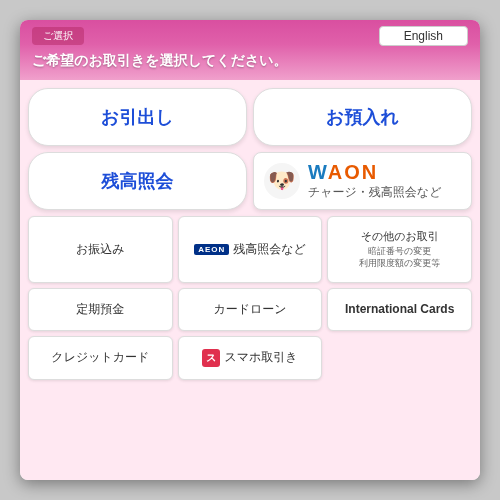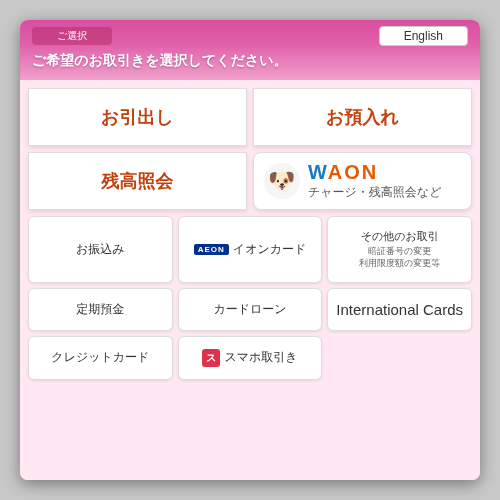--- a/index.html
+++ b/index.html
@@ -36,21 +36,21 @@
     }
 
     .header-top {
       display: flex;
       align-items: center;
       justify-content: space-between;
     }
 
     .header-title-bar {
       background: rgba(180,40,100,0.5);
-      padding: 2px 25px;
+      padding: 2px 11px;
       border-radius: 4px;
       font-size: 10px;
       color: #fff;
       display: inline-block;
     }
 
     .english-btn {
       background: white;
       border: 1px solid #ccc;
       border-radius: 4px;
@@ -79,24 +79,24 @@
 
     .main-buttons {
       display: grid;
       grid-template-columns: 1fr 1fr;
       gap: 6px;
     }
 
     .main-btn {
       background: white;
       border: 1px solid #ddd;
-      border-radius: 0;
+      border-radius: 20px;
       padding: 16px 10px;
       font-size: 18px;
-      color: #c2410c;
+      color: #1d4ed8;
       cursor: pointer;
       text-align: center;
       font-weight: bold;
       box-shadow: 0 2px 4px rgba(0,0,0,0.1);
     }
 
     .waon-btn {
       background: white;
       border: 1px solid #ddd;
       border-radius: 8px;
@@ -205,22 +205,22 @@
       font-size: 11px;
       line-height: 1.3;
     }
 
     .other-sub {
       font-size: 9px;
       color: #666;
     }
 
     .intl-btn {
-      font-size: 15px;
-      font-weight: normal;
+      font-size: 12px;
+      font-weight: bold;
       color: #333;
     }
   </style>
 </head>
 <body>
 
 <div class="screen-bezel">
   <div class="screen-header">
     <div class="header-top">
       <div class="header-title-bar">ご選択</div>
@@ -249,21 +249,21 @@
     </div>
 
     <div class="sub-buttons">
       <button class="sub-btn">
         <span>お振込み</span>
       </button>
 
       <button class="sub-btn">
         <div class="btn-with-icon">
           <div class="ion-logo-box">AEON</div>
-          <span>イオンカード</span>
+          <span>残高照会など</span>
         </div>
       </button>
 
       <button class="sub-btn other-btn">
         <span>その他のお取引</span>
         <span class="other-sub">暗証番号の変更<br>利用限度額の変更等</span>
       </button>
 
       <button class="sub-btn">
         <span>定期預金</span>

